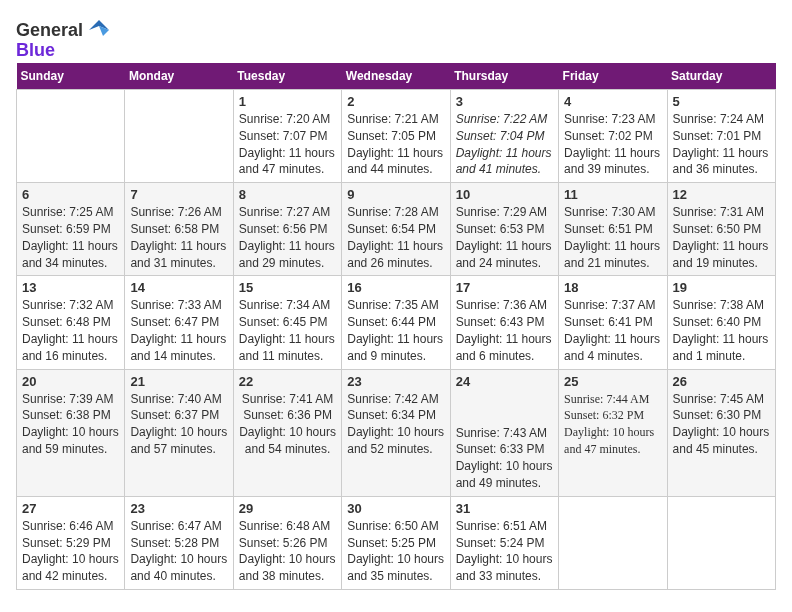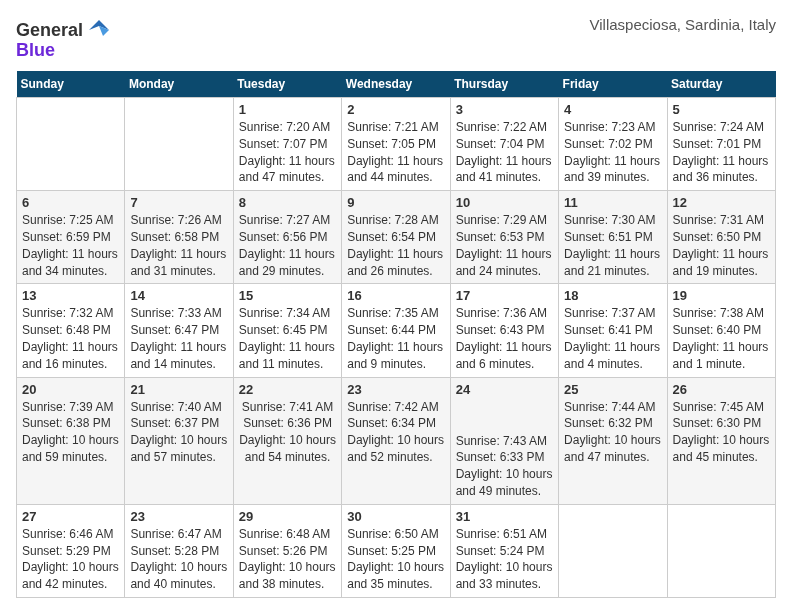--- a/index.html
+++ b/index.html
@@ -7,21 +7,21 @@
       font-family: Arial, sans-serif;
       background: #fff;
       width: 792px;
       min-height: 612px;
       padding: 16px;
     }
     .header {
       display: flex;
       justify-content: space-between;
       align-items: flex-start;
-      margin-bottom: 10px;
+      margin-bottom: 2px;
     }
     .logo {
       display: flex;
       align-items: center;
       gap: 0px;
     }
     .logo-text-general {
       font-size: 18px;
       font-weight: bold;
       color: #333;
@@ -47,21 +47,21 @@
     .location {
       font-size: 15px;
       color: #555;
     }
     table {
       width: 100%;
       border-collapse: collapse;
       font-size: 10.5px;
     }
     thead tr th {
-      background-color: #0c4a6e;
+      background-color: #701a75;
       color: #fff;
       padding: 6px 4px;
       text-align: left;
       font-size: 12px;
       font-weight: bold;
     }
     tbody tr td {
       border: 1px solid #ccc;
       vertical-align: top;
       padding: 4px 5px;
@@ -103,21 +103,20 @@
         <span class="logo-text-general">General</span>
         <svg class="logo-icon" viewBox="0 0 28 28" xmlns="http://www.w3.org/2000/svg">
           <polygon points="14,4 24,14 14,10 4,14" fill="#2a6cb5"></polygon>
           <polygon points="14,10 24,14 18,20" fill="#4a9ae0"></polygon>
         </svg>
       </div>
       <span class="logo-text-blue" style="margin-top:-4px;">Blue</span>
     </div>
   </div>
   <div class="title-block">
-    <div class="location">Villaspeciosa, Sardinia, Italy</div>
   </div>
 </div>
 
 <table>
   <thead>
     <tr id="thead-row">
         <th>Sunday</th>
         <th>Monday</th>
         <th>Tuesday</th>
         <th>Wednesday</th>
@@ -137,21 +136,21 @@
 Daylight: 11 hours and 47 minutes.</div>
         </td>
         <td>
           <span class="day-num">2</span>
           <div class="day-info" style="white-space: pre-line;">Sunrise: 7:21 AM
 Sunset: 7:05 PM
 Daylight: 11 hours and 44 minutes.</div>
         </td>
         <td>
           <span class="day-num">3</span>
-          <div class="day-info" style="white-space: pre-line;">Sunrise: 7:22 AM
+          <div class="day-info" style="white-space: pre-line; font-style: italic;">Sunrise: 7:22 AM
 Sunset: 7:04 PM
 Daylight: 11 hours and 41 minutes.</div>
         </td>
         <td>
           <span class="day-num">4</span>
           <div class="day-info" style="white-space: pre-line;">Sunrise: 7:23 AM
 Sunset: 7:02 PM
 Daylight: 11 hours and 39 minutes.</div>
         </td>
         <td>
@@ -275,21 +274,21 @@
 Daylight: 10 hours and 52 minutes.</div>
         </td>
         <td>
           <span class="day-num">24</span>
           <div class="day-info" style="white-space: pre-line; margin-top: 36px;">Sunrise: 7:43 AM
 Sunset: 6:33 PM
 Daylight: 10 hours and 49 minutes.</div>
         </td>
         <td>
           <span class="day-num">25</span>
-          <div class="day-info" style="white-space: pre-line;">Sunrise: 7:44 AM
+          <div class="day-info" style="white-space: pre-line; font-family: Liberation Serif, serif;">Sunrise: 7:44 AM
 Sunset: 6:32 PM
 Daylight: 10 hours and 47 minutes.</div>
         </td>
         <td>
           <span class="day-num">26</span>
           <div class="day-info" style="white-space: pre-line;">Sunrise: 7:45 AM
 Sunset: 6:30 PM
 Daylight: 10 hours and 45 minutes.</div>
         </td>
       </tr>

